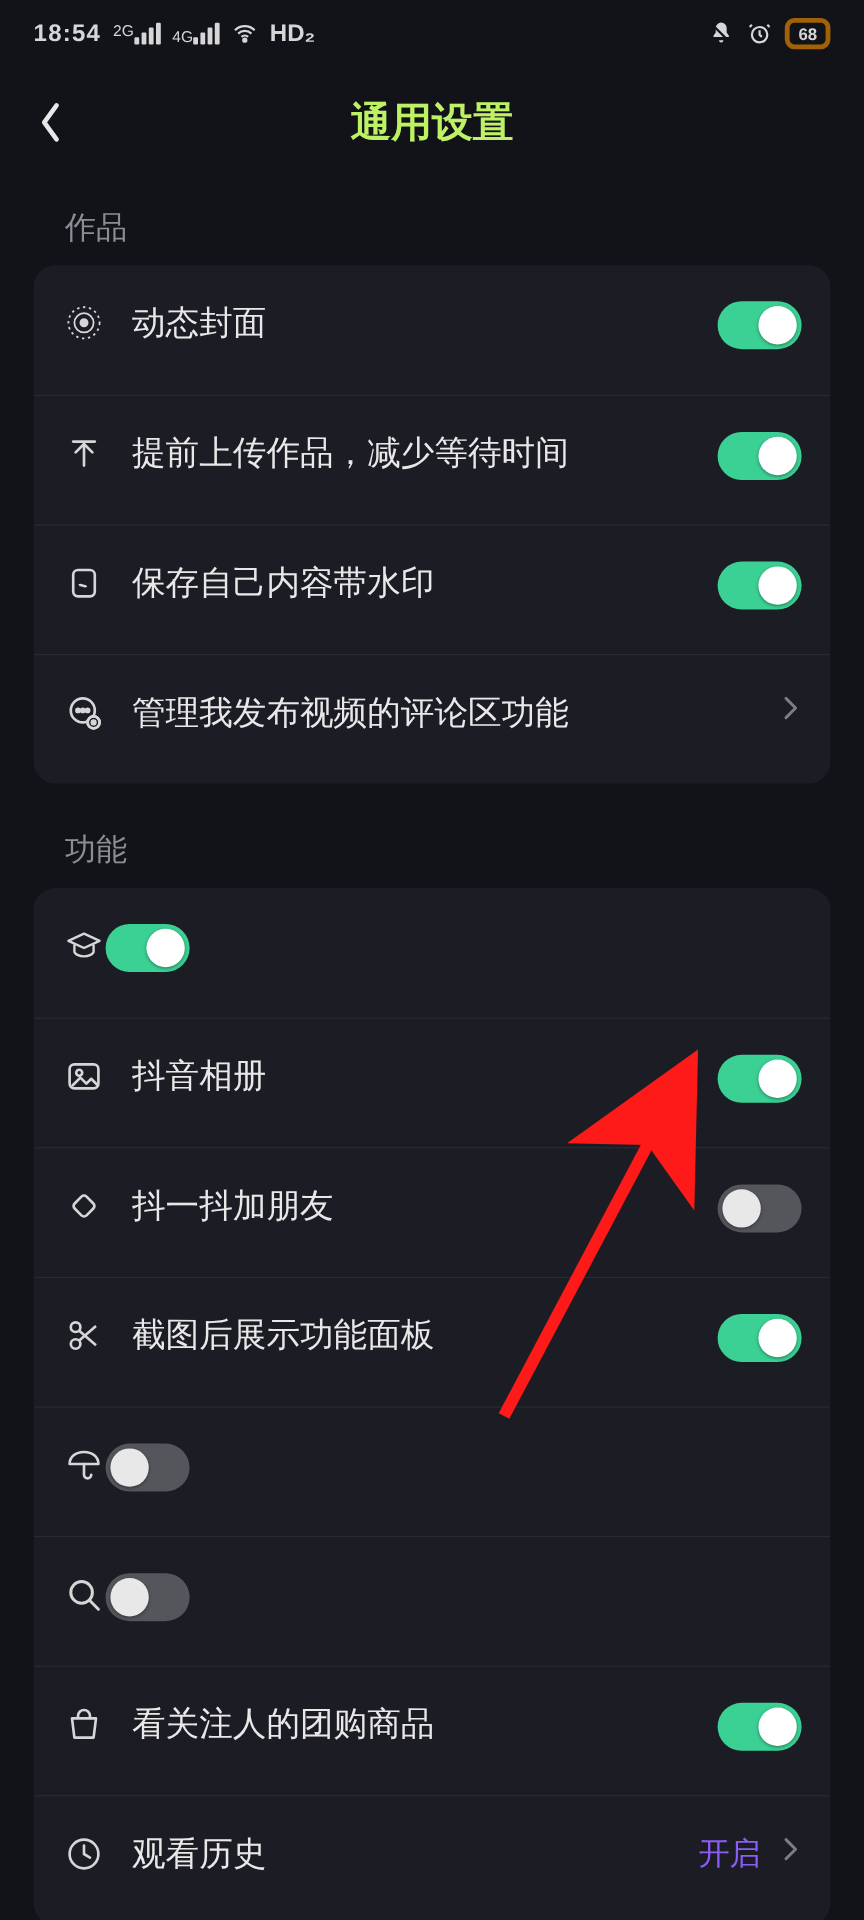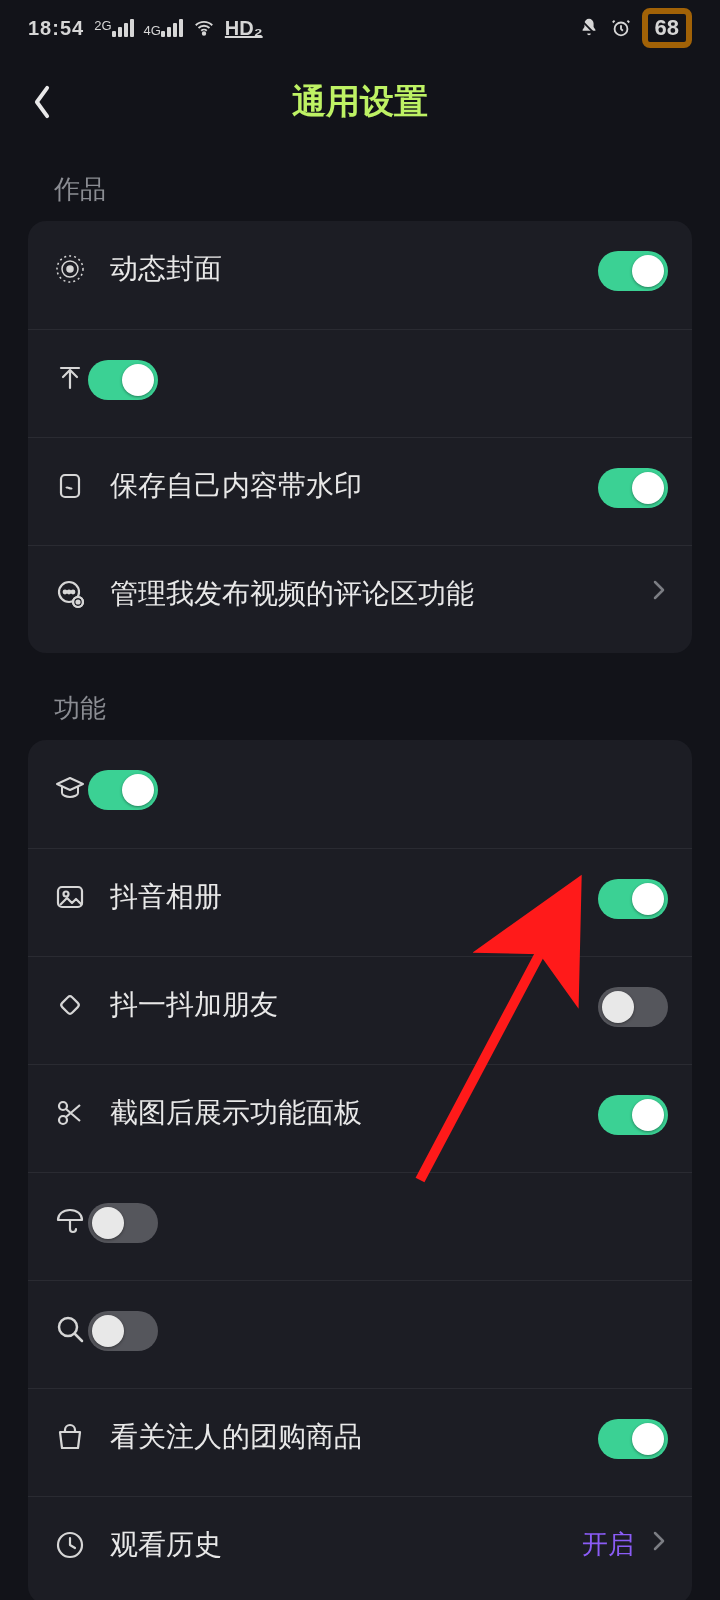--- a/index.html
+++ b/index.html
@@ -22,26 +22,26 @@
     font-size: 22px;
     color: #d6d6d6;
   }
   .status-left, .status-right { display: flex; align-items: center; gap: 10px; }
   .status-time { font-weight: 600; letter-spacing: 1px; font-size: 20px;}
   .sig-badge { font-size: 13px; line-height: 13px; }
   .bars { display: inline-flex; align-items: flex-end; gap: 2px; }
   .bars span { width: 4px; background: #d6d6d6; border-radius: 1px; }
   .bars .b1{height:6px}.bars .b2{height:10px}.bars .b3{height:14px}.bars .b4{height:18px}
   .wifi { width: 22px; height: 22px; }
-  .hd2 { font-size: 20px; font-weight: 600; text-decoration: underline; }
+  .hd2 { font-size: 20px; font-weight: 600; }
   .batt {
-    border: 6px solid #a16207;
+    border: 4px solid #a16207;
     border-radius: 8px;
     padding: 1px 7px;
-    font-size: 22px;
+    font-size: 14px;
     font-weight: 600;
     position: relative;
   }
   
   .header {
     height: 92px;
     display: flex;
     align-items: center;
     justify-content: center;
     position: relative;
@@ -203,20 +203,21 @@
   </div>
 
   <div class="row">
     <div class="row-icon">
       <svg viewBox="0 0 32 32" fill="none" stroke="#d6d6d6" stroke-width="2.2" stroke-linecap="round" stroke-linejoin="round">
           <path d="M16 26V10"></path>
           <path d="M9 15l7-7 7 7"></path>
           <path d="M7 6h18"></path>
         </svg>
     </div>
+    <div class="row-label">提前上传作品，减少等待时间</div>
     <div class="toggle on">
         <div class="knob"></div>
       </div>
   </div>
 
   <div class="row">
     <div class="row-icon">
       <svg viewBox="0 0 32 32" fill="none" stroke="#d6d6d6" stroke-width="2.2" stroke-linejoin="round">
           <rect x="7" y="5" width="18" height="22" rx="4"></rect>
           <path d="M12 18c2-2 4 2 6 0"></path>

